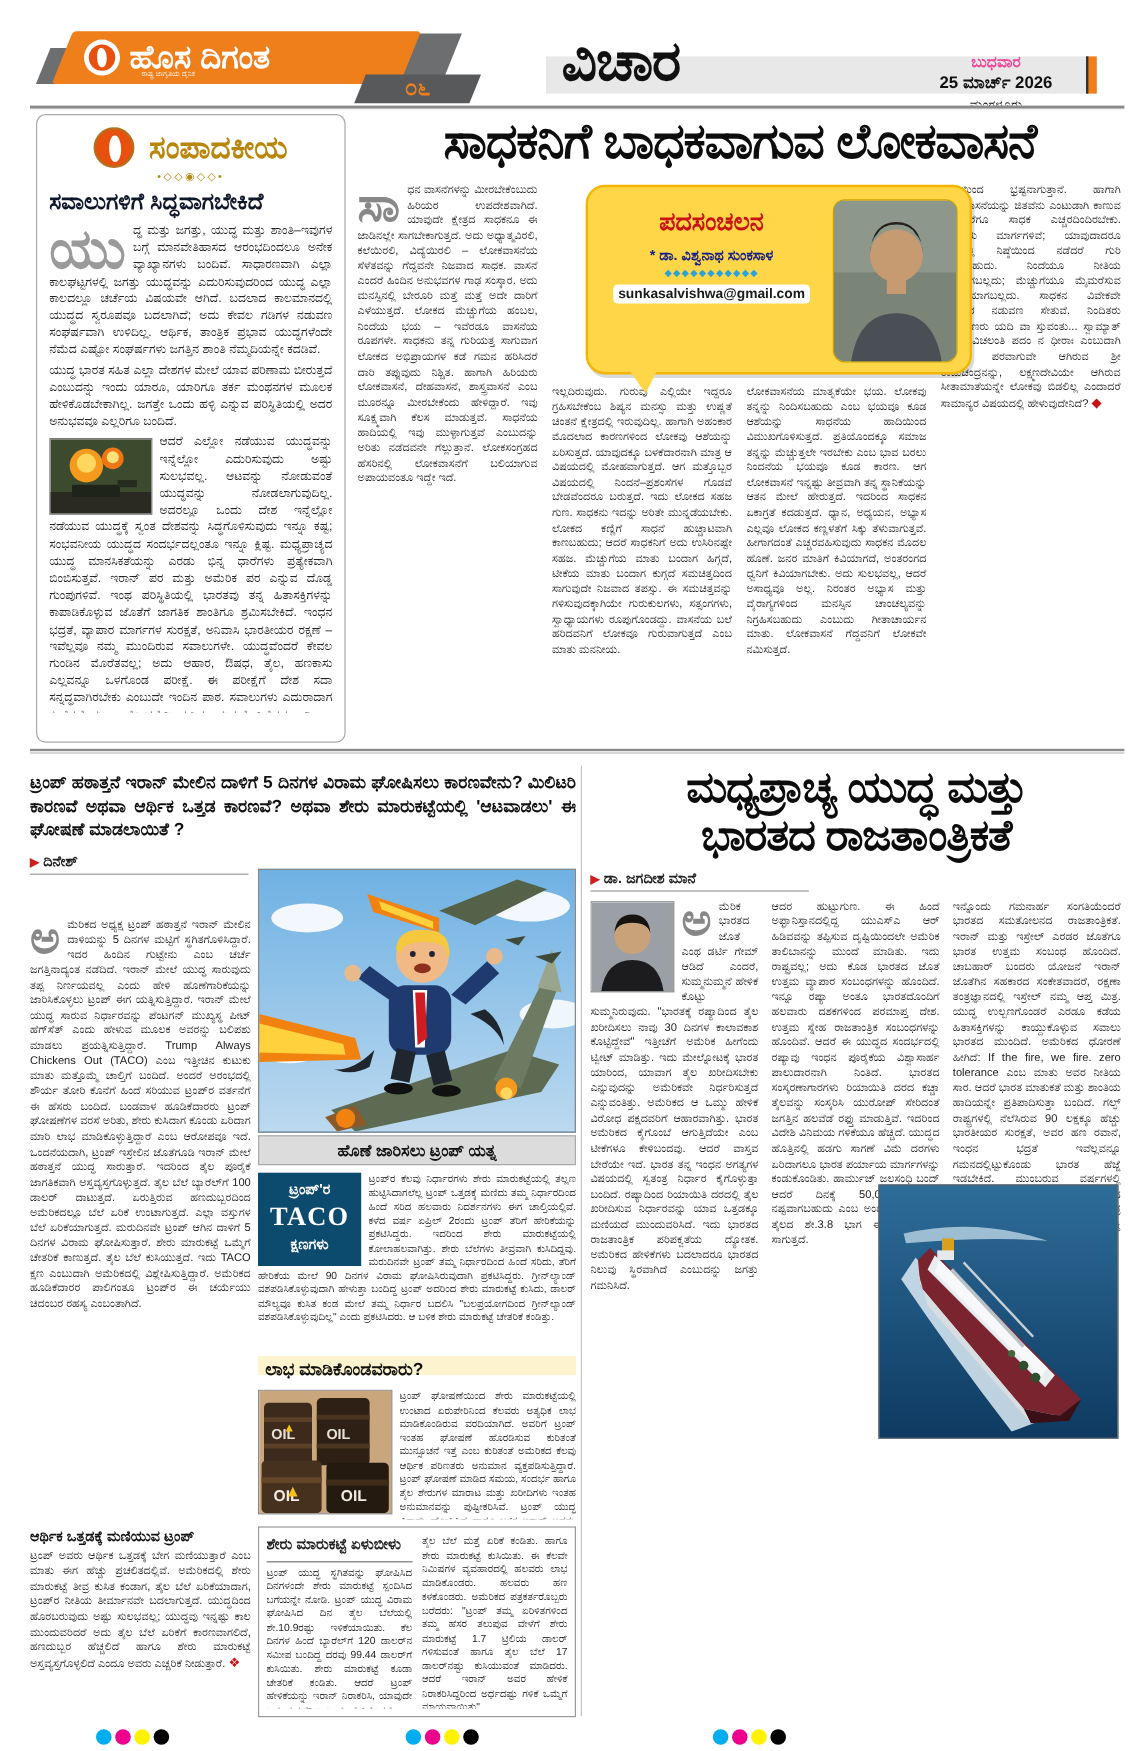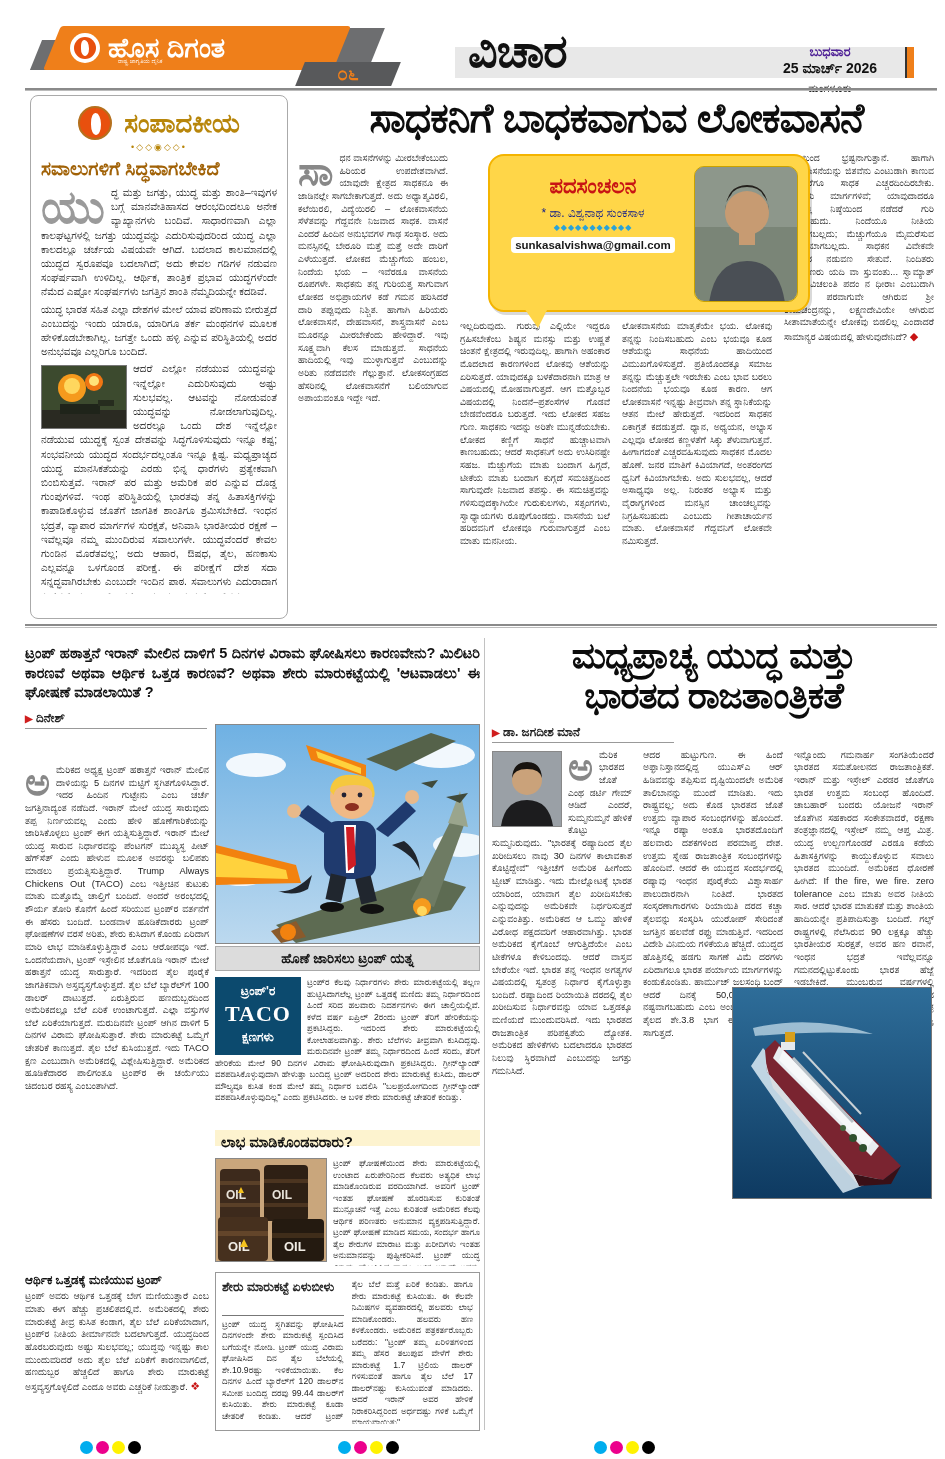--- a/index.html
+++ b/index.html
@@ -17,54 +17,54 @@
   .logo-dot { width:30px; height:30px; border-radius:50%; background:#fff; display:flex; align-items:center; justify-content:center; }
   .logo-dot .core { width:22px; height:22px; border-radius:50%; background:#e8500e; position:relative; }
   .logo-dot .core:after { content:""; position:absolute; left:7px; top:3px; width:8px; height:16px; background:#fff; border-radius:40% 60% 50% 50%; }
   .mast-name { color:#fff; font-size:27px; font-weight:bold; letter-spacing:0; line-height:1; }
   .mast-tag { position:absolute; left:118px; top:58px; color:#fff; font-size:6px; transform:skewX(0deg); }
   .pagenum-wrap { position:absolute; left:300px; top:62px; width:96px; height:24px; background:#58595b; transform:skewX(-22deg); }
   .pagenum { transform:skewX(22deg); color:#ef7f1a; font-weight:bold; font-size:19px; text-align:center; line-height:24px; }
   .gray-band { position:absolute; left:455px; top:47px; width:452px; height:31px; background:#e8e8e8; }
   .page-title { position:absolute; left:468px; top:24px; font-size:46px; font-weight:bold; color:#111; letter-spacing:-1px; }
   .date-block { position:absolute; left:760px; top:44px; width:140px; text-align:center; line-height:1.25; }
-  .date-day { color:#4c1d95; font-weight:bold; font-size:13px; }
+  .date-day { color:#ec4899; font-weight:bold; font-size:13px; }
   .date-date { color:#111; font-size:14px; font-weight:bold; }
   .date-city { color:#222; font-size:11px; margin-top:4px; }
   .orange-tick { position:absolute; left:905px; top:47px; width:9px; height:31px; background:#ef7f1a; border-left:2px solid #333; }
   .hdr-rule { position:absolute; left:25px; top:88px; width:912px; border-top:2px solid #8a8a8a; border-bottom:1px solid #bbb; height:3px; }
 
   
   .edit-box { position:absolute; left:30px; top:95px; width:258px; height:524px;
     border:1px solid #aaa; border-radius:8px; padding:10px 10px 6px 10px; background:#fff; }
   .edit-head { display:flex; align-items:center; justify-content:center; gap:12px; }
   .edit-logo { width:34px; height:34px; border-radius:50%; background:#e8500e; border:2px solid #b5701d; position:relative; flex:0 0 auto; }
   .edit-logo:after { content:""; position:absolute; left:11px; top:5px; width:10px; height:22px; background:#fff; border-radius:45% 55% 50% 50%; }
   .edit-title { color:#b8860b; font-size:26px; font-weight:bold; }
   .edit-orn { text-align:center; color:#b8860b; font-size:9px; letter-spacing:2px; margin:2px 0 6px 0; }
-  .edit-hl { font-size:19px; font-weight:bold; color:#a16207; margin-bottom:6px; }
+  .edit-hl { font-size:19px; font-weight:bold; color:#0f172a; margin-bottom:6px; }
   .edit-body { font-size:10.3px; line-height:1.38; text-align:justify; color:#222; }
   .dropcap { float:left; font-size:46px; line-height:.85; font-weight:bold; color:#9a9a9a; padding:2px 6px 0 0; }
   .edit-img { float:left; width:86px; height:64px; margin:3px 6px 2px 0; border:1px solid #777; }
 
   
   .main-art { position:absolute; left:298px; top:95px; width:637px; height:519px; }
   .main-hl { text-align:center; font-size:41px; font-weight:bold; color:#0d0d0d; letter-spacing:-1px; }
   .main-cols { position:relative; margin-top:10px; display:flex; gap:12px; }
   .mcol { width:150px; height:455px; overflow:hidden; font-size:9.3px; line-height:1.36; text-align:justify; color:#222; }
   .mcol .dropcap { font-size:40px; color:#888; }
   .pad-bubble { padding-top:168px; }
   .bubble { position:absolute; left:190px; top:2px; width:322px; height:158px;
     background:#ffd648; border-radius:16px; border:2px solid #f4b400;
     box-shadow:2px 3px 0 rgba(0,0,0,.15); display:flex; padding:10px; gap:8px; z-index:5; }
   .bubble:after { content:""; position:absolute; left:34px; bottom:-18px; width:0; height:0;
     border-left:14px solid transparent; border-right:10px solid transparent; border-top:20px solid #ffd648; }
   .bubble-txt { flex:1; text-align:center; }
   .bubble-title { color:#c81414; font-weight:bold; font-size:21px; margin-top:8px; }
-  .bubble-author { color:#15208a; font-weight:normal; font-size:12px; margin-top:8px; }
+  .bubble-author { color:#15208a; font-weight:bold; font-size:12px; margin-top:8px; }
   .bubble-dots { color:#2aa3d8; font-size:8px; letter-spacing:1px; margin:3px 0; }
   .bubble-mail { background:#fff; border-radius:4px; font-weight:bold; font-size:11.5px; padding:2px 4px; display:inline-block; }
   .bubble-photo { width:104px; height:136px; border-radius:10px; overflow:hidden; border:1px solid #caa200; flex:0 0 auto; }
   .endmark { color:#c81414; font-size:11px; }
 
   
   .mid-rule { position:absolute; left:25px; top:624px; width:912px; border-top:2px solid #8a8a8a; border-bottom:1px solid #bbb; height:4px; }
   .vert-rule { position:absolute; left:484px; top:638px; width:0; height:792px; border-left:1px solid #c2c2c2; }
 
   
@@ -91,21 +91,21 @@
   .taco-l2 { font-size:22px; font-weight:bold; font-family:"Liberation Serif", serif; letter-spacing:1px; }
   .taco-l3 { font-size:12px; font-weight:bold; }
   .labha { position:absolute; left:190px; top:494px; width:265px; height:16px; background:#fdf3cf;
     font-size:14.5px; font-weight:bold; color:#111; line-height:24px; padding-left:6px; }
   .oil-row { position:absolute; left:190px; top:522px; width:265px; height:108px; overflow:hidden;
     font-size:8.6px; line-height:1.34; text-align:justify; color:#222; }
   .oil-img { float:left; width:112px; height:104px; border:1px solid #888; margin:0 6px 0 0; }
   .botbox { position:absolute; left:190px; top:636px; width:265px; height:159px; border:1px solid #999;
     display:flex; gap:8px; padding:6px; overflow:hidden; }
   .botcol { width:50%; font-size:8.6px; line-height:1.34; text-align:justify; color:#222; overflow:hidden; }
-  .botcol h4 { font-size:12.5px; font-weight:bold; border-bottom:1px solid #777; padding-bottom:19px; margin-bottom:3px; }
+  .botcol h4 { font-size:12.5px; font-weight:bold; border-bottom:1px solid #777; padding-bottom:5px; margin-bottom:3px; }
 
   
   .artR { position:absolute; left:492px; top:636px; width:443px; height:800px; }
   .artR-hl { text-align:center; font-size:36px; font-weight:bold; color:#0c0c0c; line-height:1.12; letter-spacing:-1px; }
   .artR-cols { position:relative; margin-top:6px; display:flex; gap:11px; }
   .rcol { width:140px; height:668px; overflow:hidden; font-size:9.3px; line-height:1.36; text-align:justify; color:#222; }
   .rcol .dropcap { font-size:38px; color:#888; }
   .auth-photo { float:left; width:70px; height:76px; border:1px solid #888; margin:2px 6px 2px 0; }
   .ship-img { position:absolute; left:240px; top:238px; width:200px; height:212px; border:1px solid #777; background:#123d66; z-index:4; }
 

